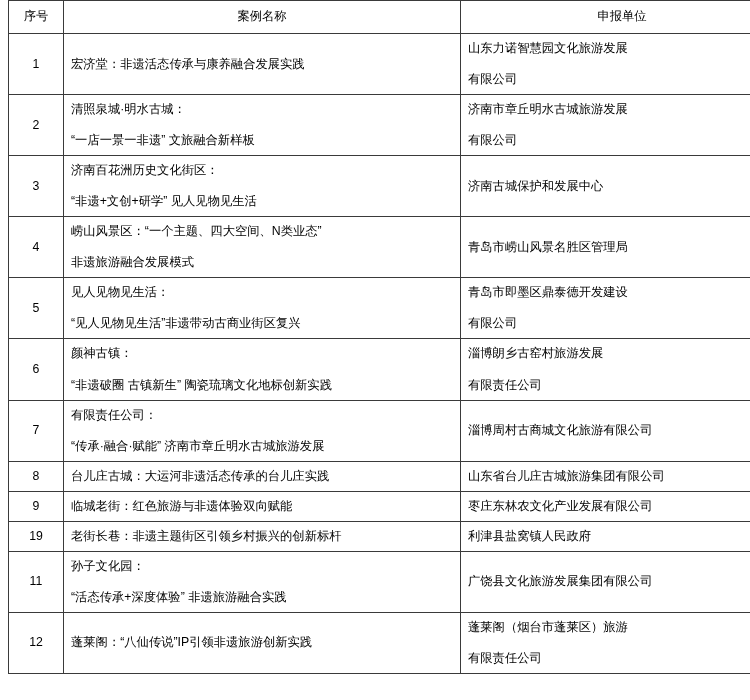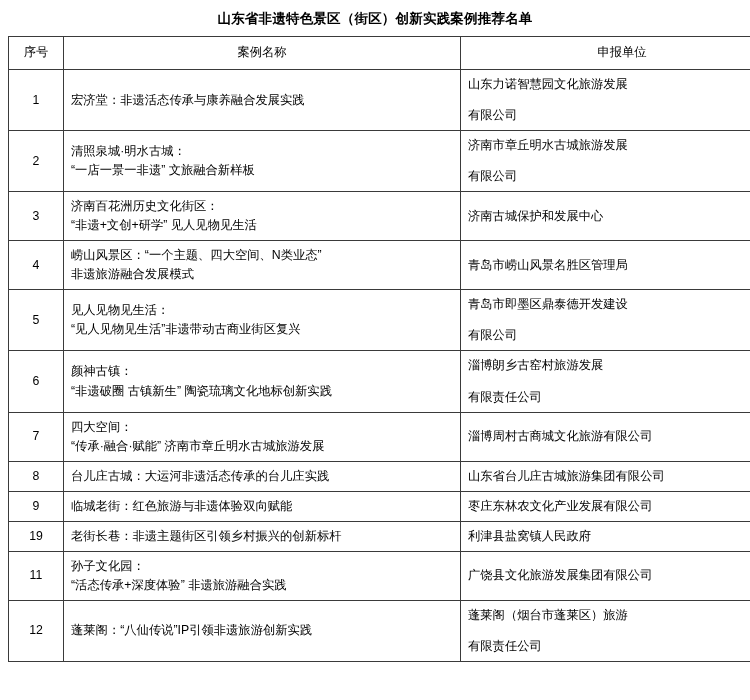--- a/index.html
+++ b/index.html
@@ -60,34 +60,34 @@
     padding: 5px 7px;
     height: 22px;
   }
   thead th.col-no {
     padding: 5px 6px;
   }
   .cell-lines span {
     display: block;
   }
   .cell-lines span.gap {
+    margin-top: 12px;
   }
   .unit-lines span {
     display: block;
   }
   .unit-lines span.gap {
     margin-top: 12px;
   }
 </style>
 </head>
 <body>
 
 <div class="page">
 
-  <div class="doc-title">山东省非遗特色景区（街区）创新实践案例推荐名单</div>
 
   <table class="rec-table">
     <thead>
       <tr>
         <th class="col-no">序号</th>
         <th class="col-name">案例名称</th>
         <th class="col-unit">申报单位</th>
       </tr>
     </thead>
     <tbody id="table-body">
@@ -175,21 +175,21 @@
             <div class="unit-lines">
               <span>淄博朗乡古窑村旅游发展</span>
               <span class="gap">有限责任公司</span>
             </div>
           </td>
         </tr>
         <tr>
           <td class="col-no">7</td>
           <td class="col-name">
             <div class="cell-lines">
-              <span>四大空间：</span>
+              <span>有限责任公司：</span>
               <span class="gap">“传承·融合·赋能” 济南市章丘明水古城旅游发展</span>
             </div>
           </td>
           <td class="col-unit">
             <div class="unit-lines">
               <span>淄博周村古商城文化旅游有限公司</span>
             </div>
           </td>
         </tr>
         <tr>

